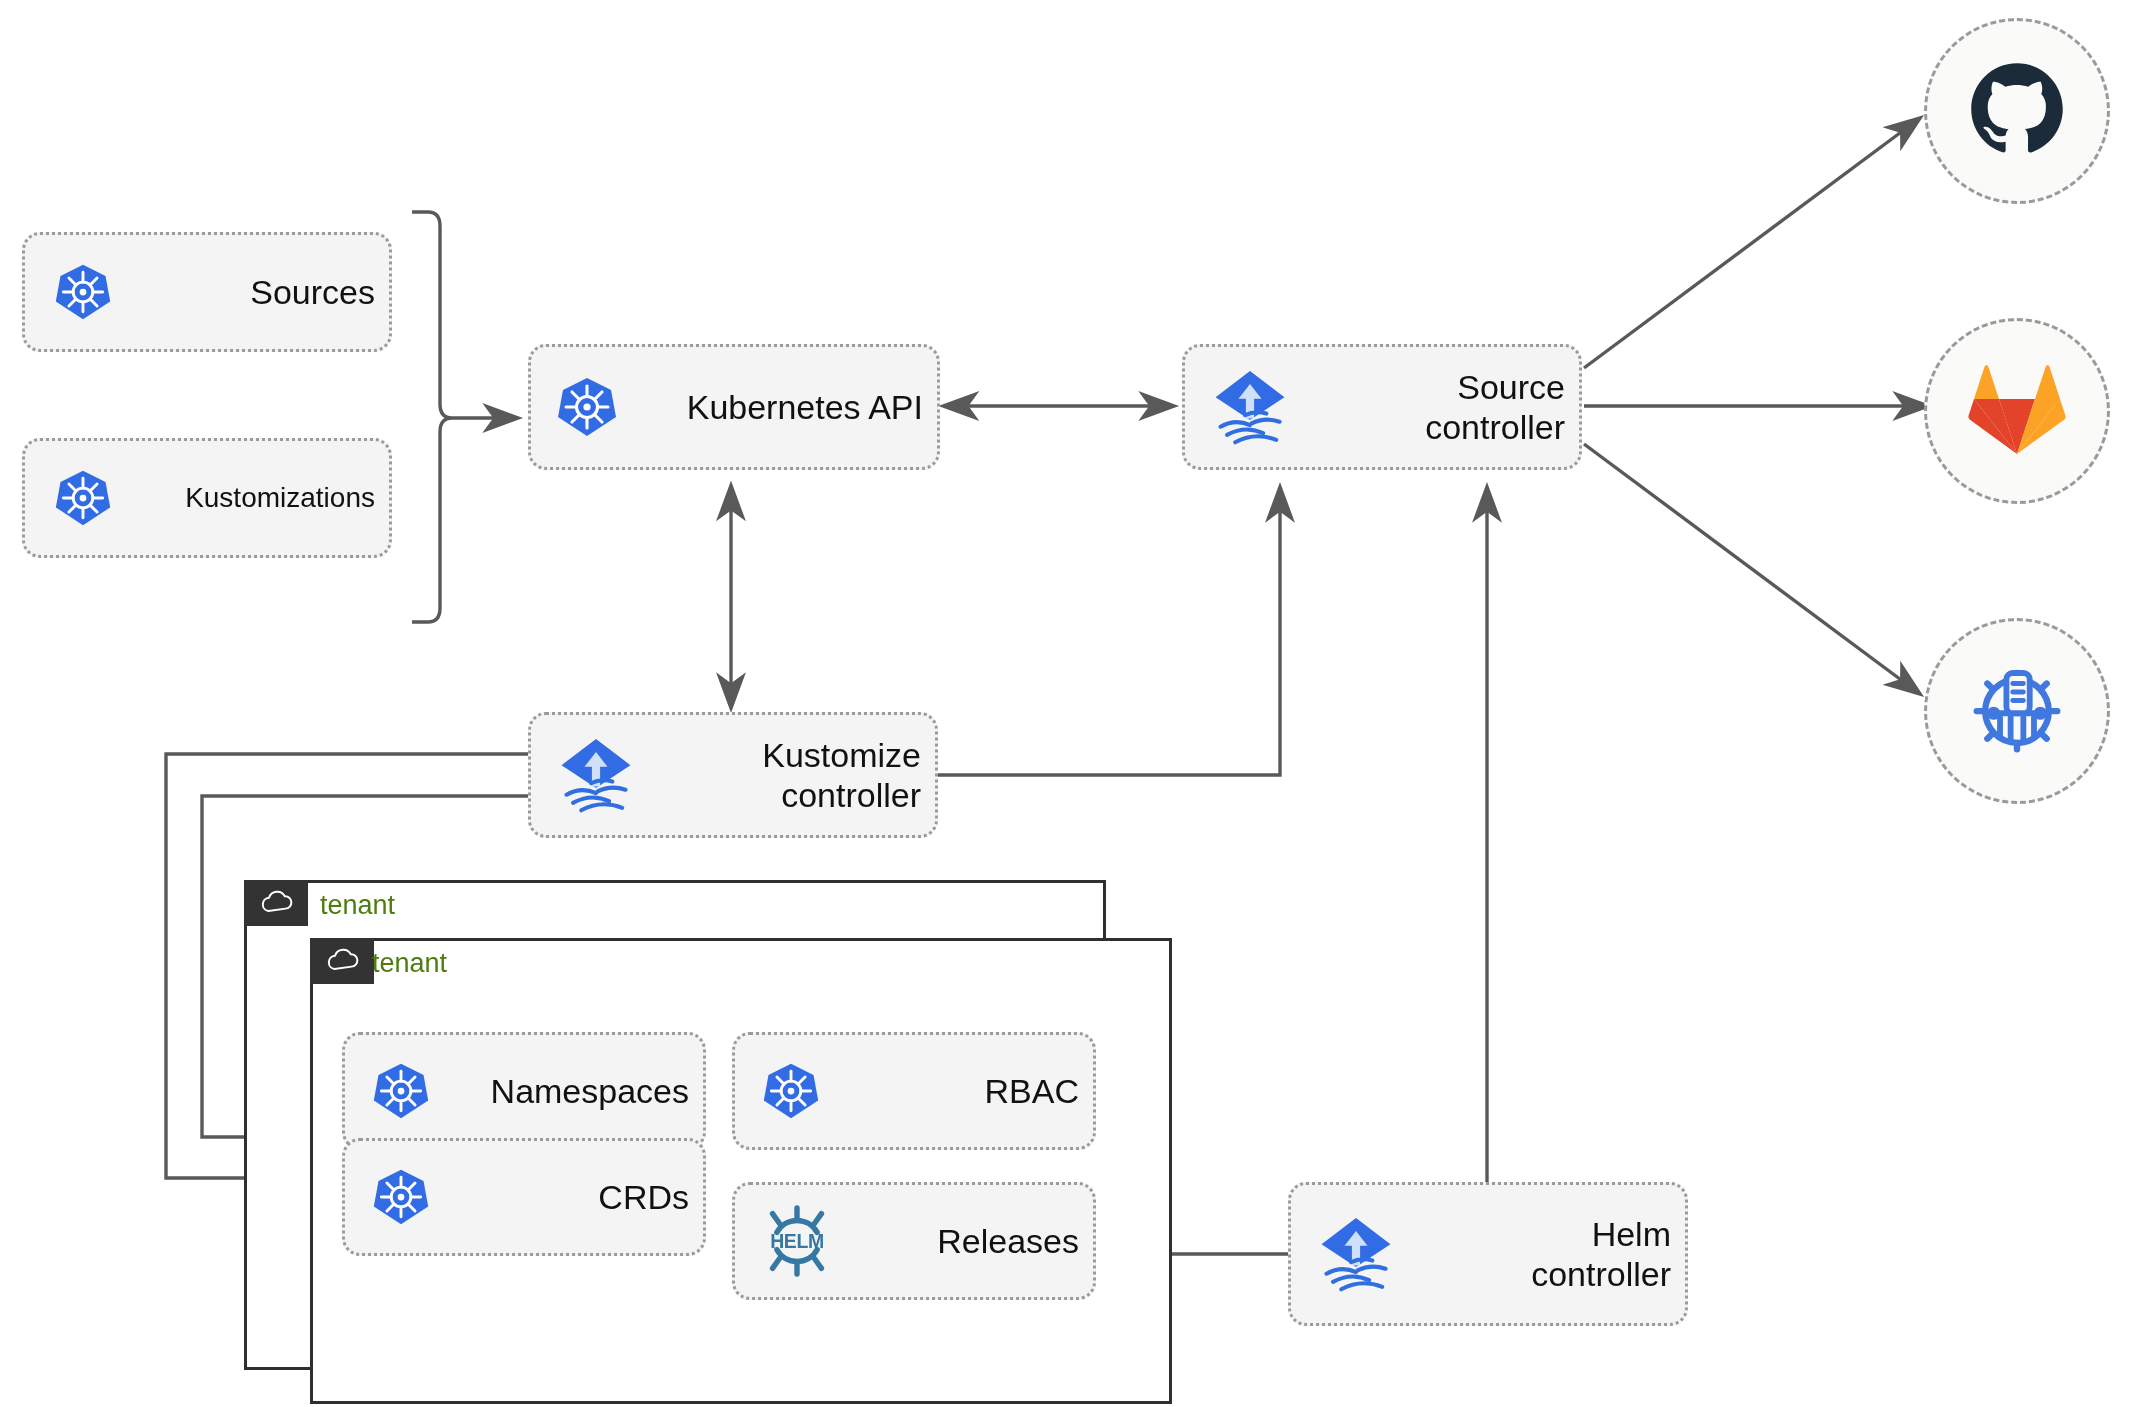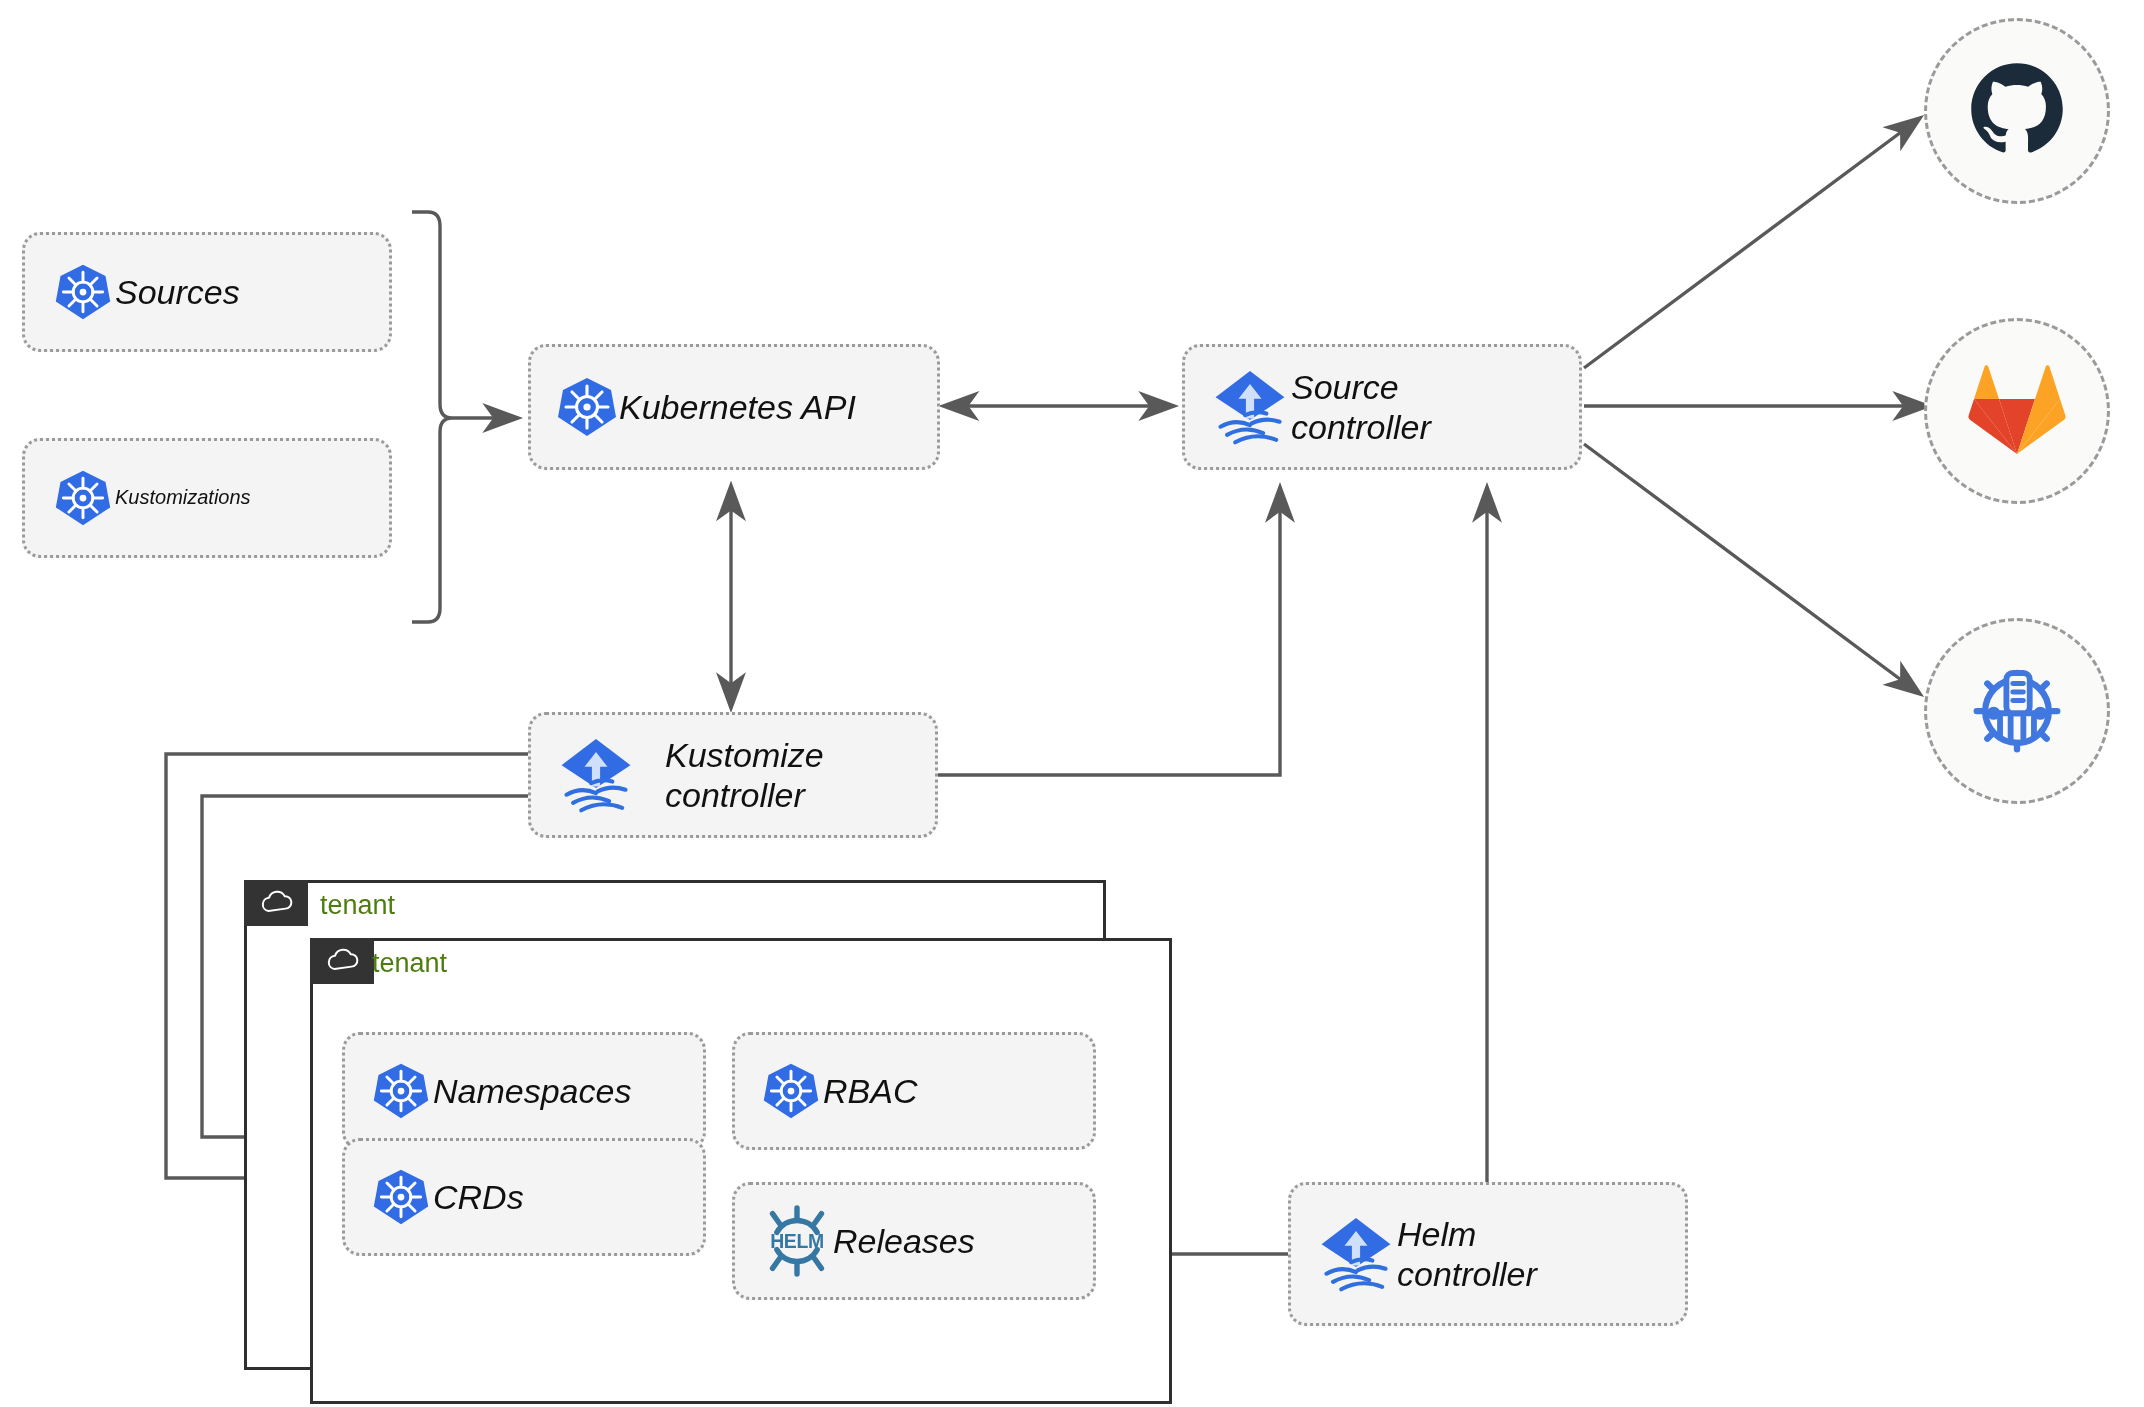--- a/index.html
+++ b/index.html
@@ -26,27 +26,26 @@
     position: absolute;
     background: #f4f4f4;
     border: 3px dotted #9a9a9a;
     border-radius: 18px;
     display: flex;
     align-items: center;
     z-index: 4;
   }
   .node .label {
     flex: 1;
-    text-align: left;
+    text-align: right;
     color: #111111;
     font-size: 34px;
     line-height: 1.18;
     white-space: pre-line;
     padding-right: 14px;
-    font-style: italic;
   }
   .node .ico {
     flex: 0 0 auto;
     display: flex;
     align-items: center;
     justify-content: center;
   }
 
   
   .bubble {
@@ -164,21 +163,21 @@
           <line x1="11" y1="32" x2="21.5" y2="32"></line>
             <line x1="42.5" y1="32" x2="53" y2="32"></line>
           <line x1="17" y1="17" x2="24.5" y2="24.5"></line>
             <line x1="39.5" y1="39.5" x2="47" y2="47"></line>
           <line x1="47" y1="17" x2="39.5" y2="24.5"></line>
             <line x1="24.5" y1="39.5" x2="17" y2="47"></line>
         </g>
         <circle cx="32" cy="32" r="3.6" fill="#ffffff"></circle>
       </svg>
     </span>
-    <span class="label" style="font-size:20px;">Kustomizations</span>
+    <span class="label" style="font-size:28px;">Kustomizations</span>
   </div>
 
   <div class="node" style="left:528px; top:344px; width:412px; height:126px;">
     <span class="ico k8s-wrap" style="margin-left:24px;">
       <svg viewBox="0 0 64 64" width="64" height="64" xmlns="http://www.w3.org/2000/svg">
         <polygon points="32,3 56,15 61,42 32,61 3,42 8,15" fill="#326CE5"></polygon>
         <g fill="none" stroke="#ffffff" stroke-width="3.1" stroke-linecap="round">
           <circle cx="32" cy="32" r="10.5"></circle>
           <line x1="32" y1="11" x2="32" y2="21.5"></line>
             <line x1="32" y1="42.5" x2="32" y2="53"></line>

